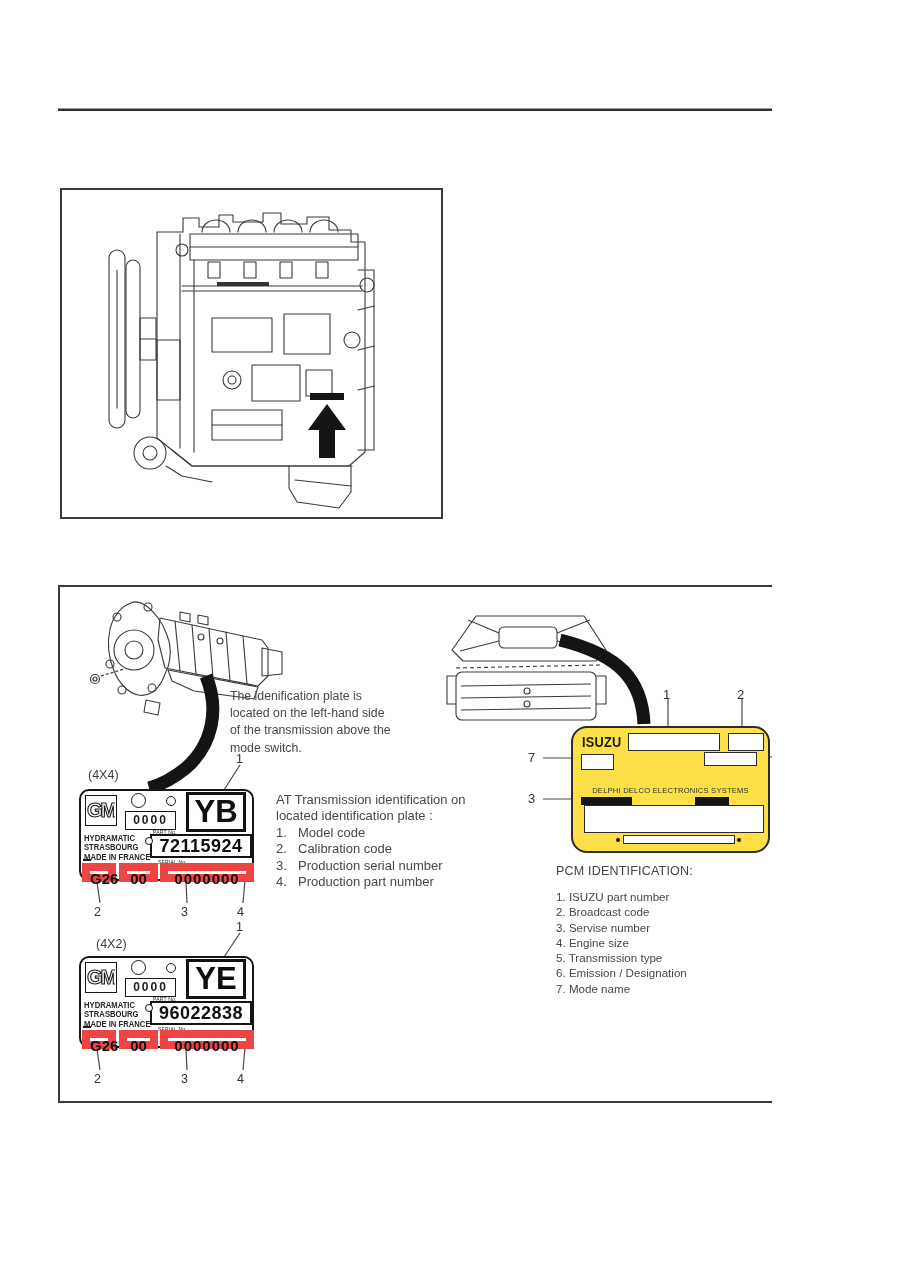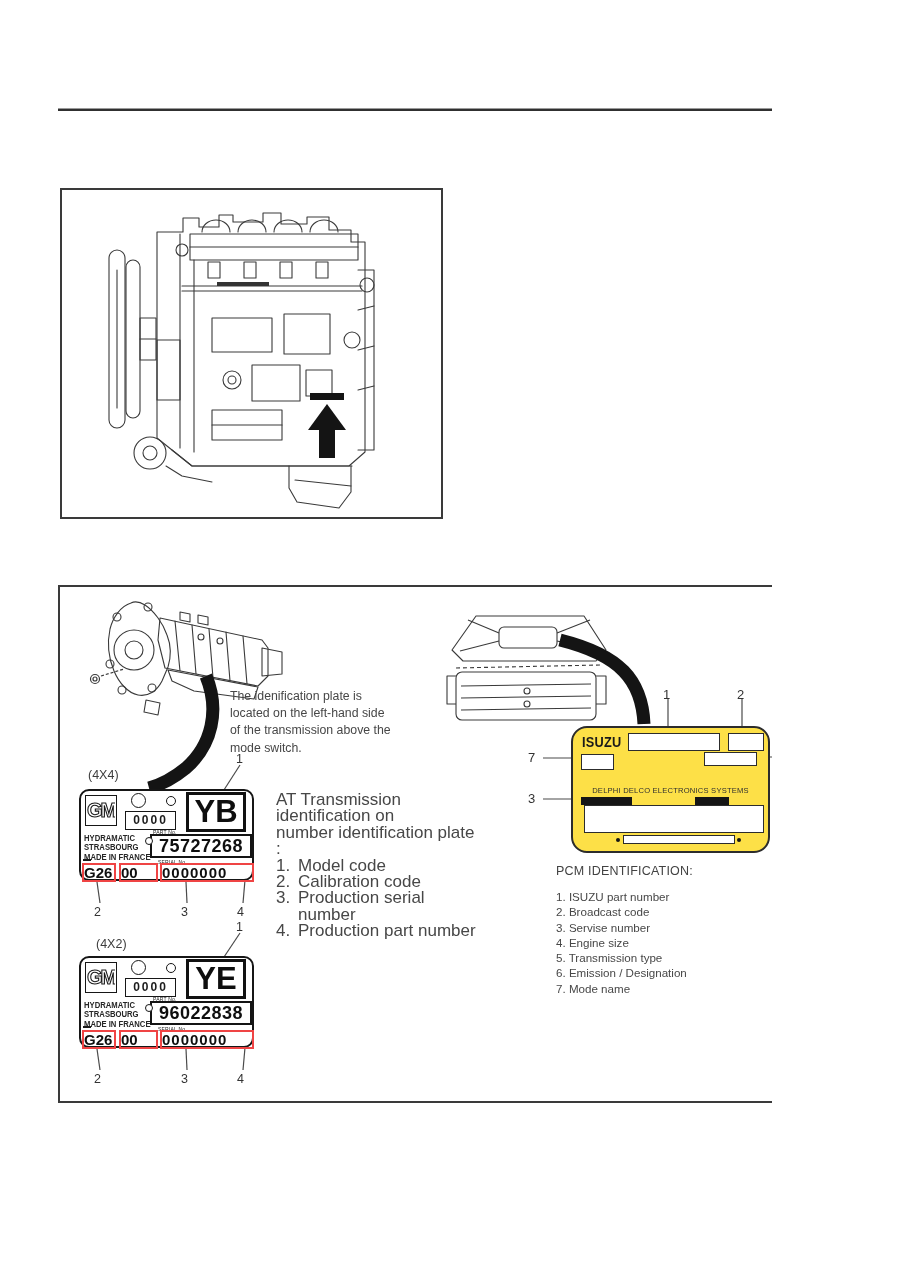--- a/index.html
+++ b/index.html
@@ -13,21 +13,21 @@
   
   .top-rule { left:58px; top:108px; width:794px; height:2.5px; background:#303030; border-top:1px solid #9a9a9a; }
 
   
   .engine-box { left:60px; top:188px; width:383px; height:331px; border:2px solid #3a3a3a; background:#fff; }
   .main-box   { left:58px; top:585px; width:792px; height:518px; border:2px solid #3a3a3a; background:#fff; }
 
   
   .note { font-size:12.3px; line-height:17.2px; color:#474747; }
   .trans-note { left:230px; top:688px; }
-  .at-note { left:276px; top:792px; width:200px; font-size:17px; line-height:16.4px; color:#474747; }
+  .at-note { left:276px; top:792px; width:200px; font-size:13px; line-height:16.4px; color:#474747; }
   .at-note .li { display:flex; }
   .at-note .li .n { width:22px; flex:0 0 22px; }
   .pcm-note-title { left:556px; top:864px; font-size:12.5px; color:#424242; letter-spacing:0.2px; }
   .pcm-note { left:556px; top:889px; font-size:11.6px; line-height:15.3px; color:#474747; }
 
   .variant { font-size:12.5px; color:#3d3d3d; }
 
   
   .plate { position:absolute; width:175px; height:92px; border:2.5px solid #161616; border-radius:10px; background:#fff; }
   .plate .abs { position:absolute; }
@@ -37,22 +37,22 @@
   .zeros { left:44px; top:20px; width:51px; height:19px; border:1.5px solid #161616;
            font-size:12px; font-weight:bold; letter-spacing:2px; text-align:center; line-height:16px; color:#1c1c1c; }
   .model { left:105px; top:1px; width:60px; height:40px; border:3px solid #111;
            font-size:31px; font-weight:bold; text-align:center; line-height:34px; color:#0e0e0e; }
   .maker { left:3px; top:42px; font-size:9.6px; line-height:9.3px; font-weight:bold; color:#262626;
            transform:scaleX(0.8); transform-origin:0 0; white-space:nowrap; }
   .tiny-lbl { font-size:5px; color:#222; letter-spacing:0.2px; }
   .part-box { left:69px; top:43px; width:102px; height:24px; border:2px solid #141414;
               font-size:18px; font-weight:bold; text-align:center; line-height:20px; letter-spacing:0.5px; color:#0e0e0e; }
   .rivet { left:64px; top:46px; width:8px; height:8px; border:1.6px solid #161616; border-radius:50%; background:#fff; z-index:2; }
-  .rowbox { top:72px; height:19px; border:2px solid #ef4444; font-weight:bold; font-size:15px;
-            text-align:left; line-height:15px; color:#0e0e0e; }
+  .rowbox { top:72px; height:19px; border:8px solid #ef4444; font-weight:bold; font-size:15px;
+            text-align:center; line-height:15px; color:#0e0e0e; }
   .squig { left:2px; top:68px; width:8px; height:2px; background:#1a1a1a; }
 
   
   .co { font-size:12.5px; color:#333; }
 
   
   .pcm-plate { left:571px; top:726px; width:199px; height:127px; border:2px solid #2c2c2c; border-radius:16px; background:#fde047; }
   .pcm-plate .abs { position:absolute; }
   .isuzu { left:9px; top:6px; font-size:14.5px; font-weight:bold; color:#1a1a1a;
            transform:scaleX(0.88); transform-origin:0 0; letter-spacing:0.3px; }
@@ -229,36 +229,36 @@
     <div class="abs circ-big"></div>
     <div class="abs circ-sm"></div>
     <div class="abs zeros">0000</div>
     <div class="abs model">YB</div>
     <div class="abs maker">
       <div>HYDRAMATIC</div>
       <div>STRASBOURG</div>
       <div>MADE IN FRANCE</div>
     </div>
     <div class="abs tiny-lbl" style="left:72px;top:38px;">PART No.</div>
-    <div class="abs part-box">75727268</div>
+    <div class="abs part-box">72115924</div>
     <div class="abs rivet"></div>
     <div class="abs tiny-lbl" style="left:77px;top:68px;">SERIAL No.</div>
     <div class="abs squig"></div>
     <div class="abs rowbox" style="left:1px;width:34px;">G26</div>
     <div class="abs rowbox" style="left:38px;width:39px;">00</div>
     <div class="abs rowbox" style="left:79px;width:94px;letter-spacing:1px;">0000000</div>
   </div>
   <div class="abs co" style="left:236px;top:752px;">1</div>
   <div class="abs co" style="left:94px;top:905px;">2</div>
   <div class="abs co" style="left:181px;top:905px;">3</div>
   <div class="abs co" style="left:237px;top:905px;">4</div>
 
   <div class="abs at-note">
     <div>AT Transmission identification on</div>
-    <div>number identification plate :</div>
+    <div>located identification plate :</div>
     <div class="li">
       <span class="n">1.</span>
       <span>Model code</span>
     </div>
     <div class="li">
       <span class="n">2.</span>
       <span>Calibration code</span>
     </div>
     <div class="li">
       <span class="n">3.</span>

